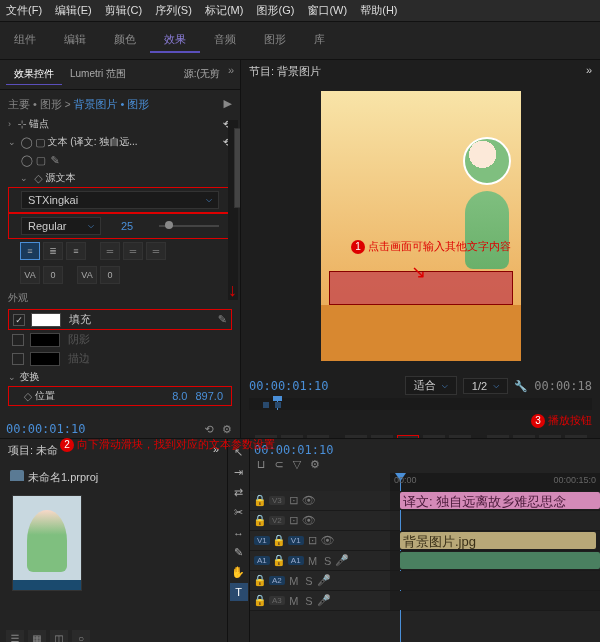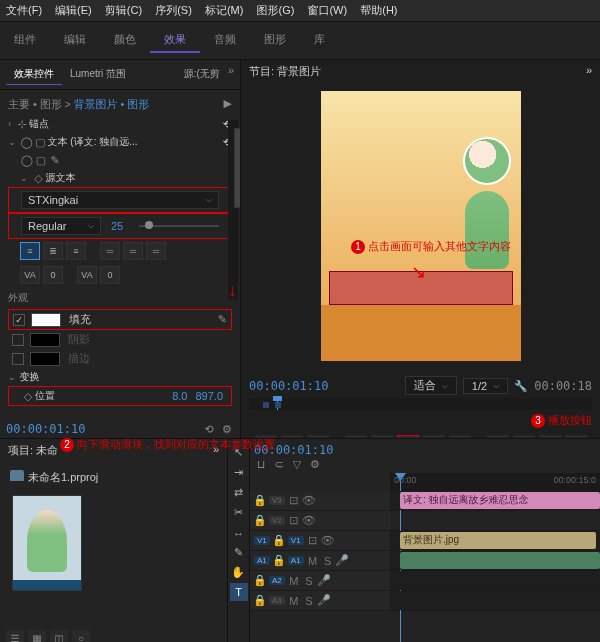--- a/index.html
+++ b/index.html
@@ -101,21 +101,21 @@
 .tl-ruler .ph::before { content: ''; position: absolute; top: 0; left: -5px; width: 11px; height: 8px; background: #4a8fd8; clip-path: polygon(0 0,100% 0,50% 100%); }
 .tl-ruler .tick { position: absolute; top: 2px; color: #666; font-size: 9px; }
 
 .tracks { flex: 1; overflow: hidden; }
 .track { display: flex; height: 20px; border-bottom: 1px solid #1a1a1a; }
 .track-h { width: 140px; background: #262626; display: flex; align-items: center; padding: 0 4px; gap: 3px; font-size: 9px; }
 .track-h .tag { background: #1a3a5a; color: #9ac; padding: 0 3px; border-radius: 2px; font-size: 8px; }
 .track-h .tag.off { background: #333; color: #666; }
 .track-h .ctl { width: 12px; height: 12px; color: #777; cursor: pointer; display: flex; align-items: center; justify-content: center; }
 .track-lane { flex: 1; background: #1e1e1e; position: relative; }
-.clip { position: absolute; top: 1px; bottom: 1px; border-radius: 2px; font-size: 10px; padding: 1px 3px; overflow: hidden; white-space: nowrap; }
+.clip { position: absolute; top: 1px; bottom: 1px; border-radius: 2px; font-size: 13px; padding: 1px 3px; overflow: hidden; white-space: nowrap; }
 .clip.pink { background: #d48ab8; color: #4a1a3a; }
 .clip.teal { background: #5ab8a8; color: #0a3a30; }
 .clip.img { background: #b8a878; color: #3a3018; }
 .clip.aud { background: #4a8060; color: #0a2010; }
 </style>
 </head>
 <body>
 
 <div class="menubar">
   <span>文件(F)</span>
@@ -177,21 +177,21 @@
           <span class="icon">◇</span>
           <span class="fx-label">源文本</span>
         </div>
 
       <div style="padding:3px 12px" class="redbox">
         <div class="dropdown">
             <span>STXingkai</span>
             <span class="chev">⌵</span>
           </div>
       </div>
-      <div style="padding:3px 12px;display:flex;gap:6px;align-items:center" class="redbox">
+      <div style="padding:3px 12px;display:flex;gap:16px;align-items:center" class="redbox">
         <div class="dropdown small">
             <span>Regular</span>
             <span class="chev">⌵</span>
           </div>
         <span class="numfield">25</span>
         <div class="slider"></div>
       </div>
 
       <div class="btnrow" style="padding-left:12px">
         <div class="btn active">≡</div>

